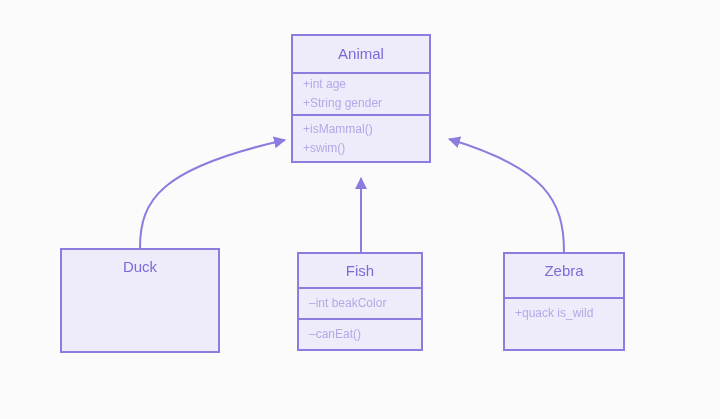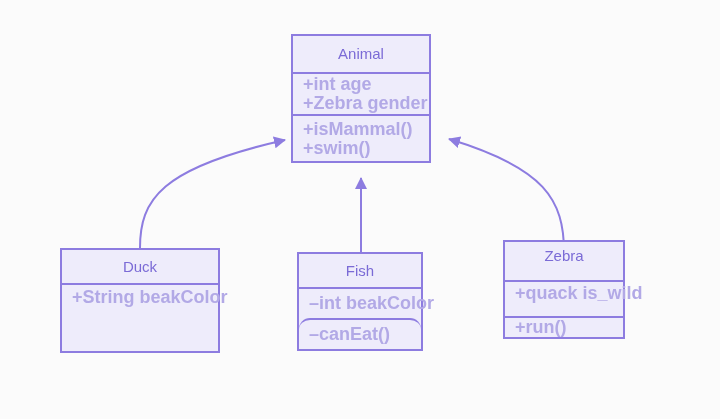--- a/index.html
+++ b/index.html
@@ -52,24 +52,23 @@
     justify-content: center;
   }
   .class-name {
     color: #7b6bd6;
     font-size: 15px;
     line-height: 18px;
     white-space: nowrap;
   }
   .member {
     color: #b2a9e6;
-    font-size: 18px;
+    font-size: 12px;
     line-height: 19px;
     white-space: nowrap;
-    font-weight: bold;
   }
   .c-attrs { justify-content: center; }
   .c-ops { justify-content: center; }
 </style>
 </head>
 <body>
 
 <div id="diagram">
 
   <svg class="edge-layer" viewBox="0 0 720 419" width="720" height="419">
@@ -85,54 +84,48 @@
 
     <path d="M 564 252 C 564 200 545 168 449 139" fill="none" stroke="#8d7ce0" stroke-width="2" marker-end="url(#tri)"></path>
   </svg>
 
   <div class="uml-class" style="left:291px; top:34px; width:140px; height:129px;">
     <div class="compartment c-title" style="height:36px;">
       <span class="class-name">Animal</span>
     </div>
     <div class="compartment c-attrs" style="height:42px;">
       <span class="member">+int age</span>
-      <span class="member">+Zebra gender</span>
+      <span class="member">+String gender</span>
     </div>
     <div class="compartment c-ops" style="flex:1;">
       <span class="member">+isMammal()</span>
       <span class="member">+swim()</span>
     </div>
   </div>
 
   <div class="uml-class" style="left:60px; top:248px; width:160px; height:105px;">
     <div class="compartment c-title" style="height:33px;">
       <span class="class-name">Duck</span>
     </div>
-    <div class="compartment c-attrs" style="height:26px;">
-      <span class="member">+String beakColor</span>
-    </div>
   </div>
 
   <div class="uml-class" style="left:297px; top:252px; width:126px; height:99px;justify-content:center;">
     <div class="compartment c-title" style="height:33px;">
       <span class="class-name">Fish</span>
     </div>
     <div class="compartment c-attrs" style="height:31px;">
       <span class="member">–int beakColor</span>
     </div>
-    <div class="compartment c-ops" style="flex:1;border-radius:11px;">
+    <div class="compartment c-ops" style="flex:1;">
       <span class="member">–canEat()</span>
     </div>
   </div>
 
-  <div class="uml-class" style="left:503px; top:240px; width:122px; height:99px;gap:10px;">
+  <div class="uml-class" style="left:503px; top:252px; width:122px; height:99px;gap:10px;">
     <div class="compartment c-title" style="height:33px;">
       <span class="class-name">Zebra</span>
     </div>
     <div class="compartment c-attrs" style="height:31px;">
       <span class="member">+quack is_wild</span>
     </div>
-    <div class="compartment c-ops" style="flex:1;">
-      <span class="member">+run()</span>
-    </div>
   </div>
 
 </div>
 
 </body></html>

